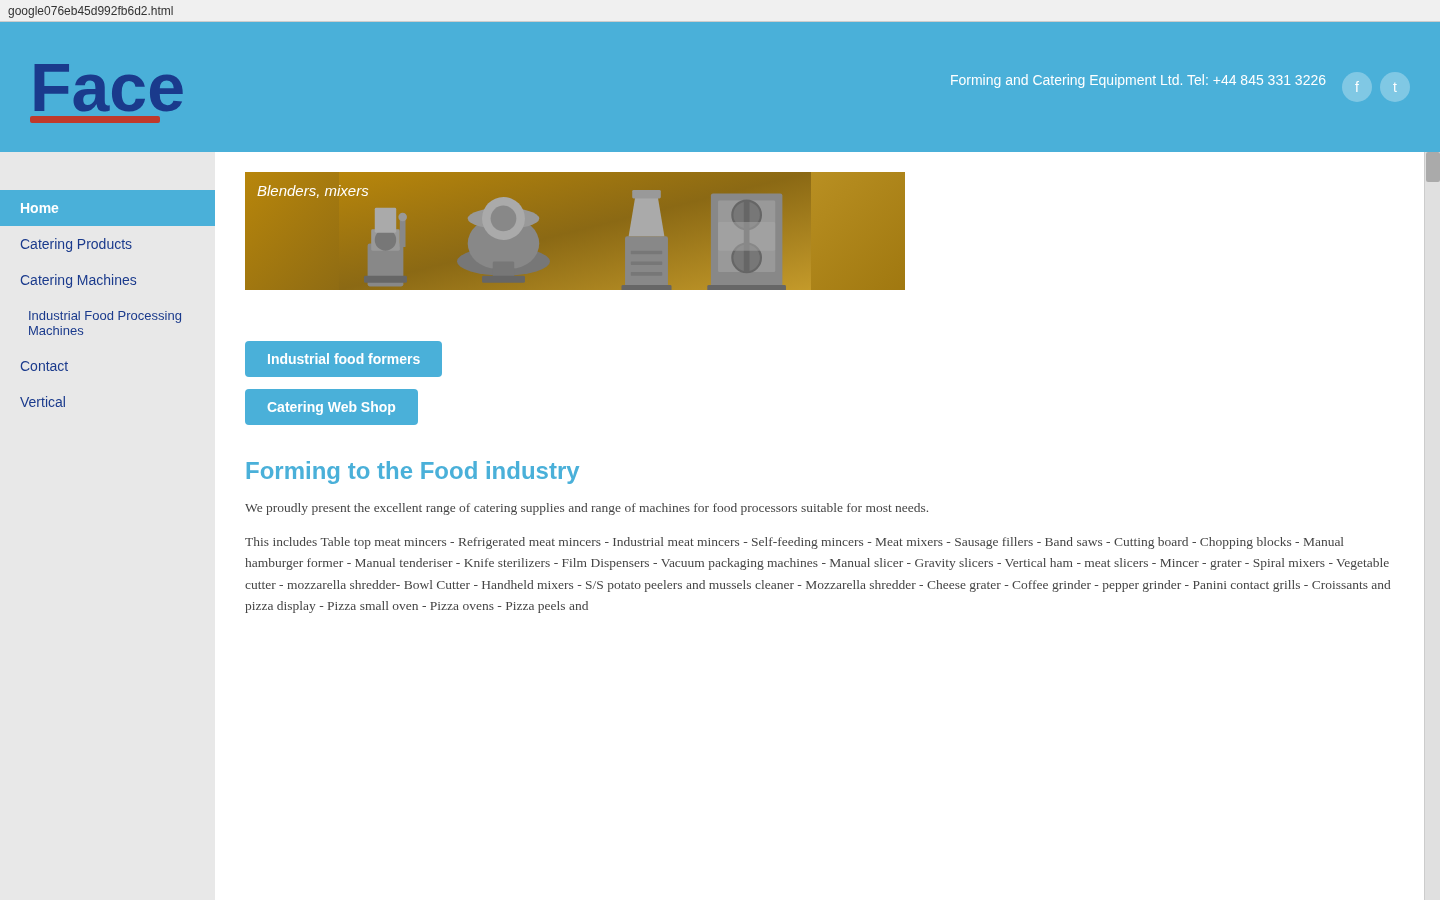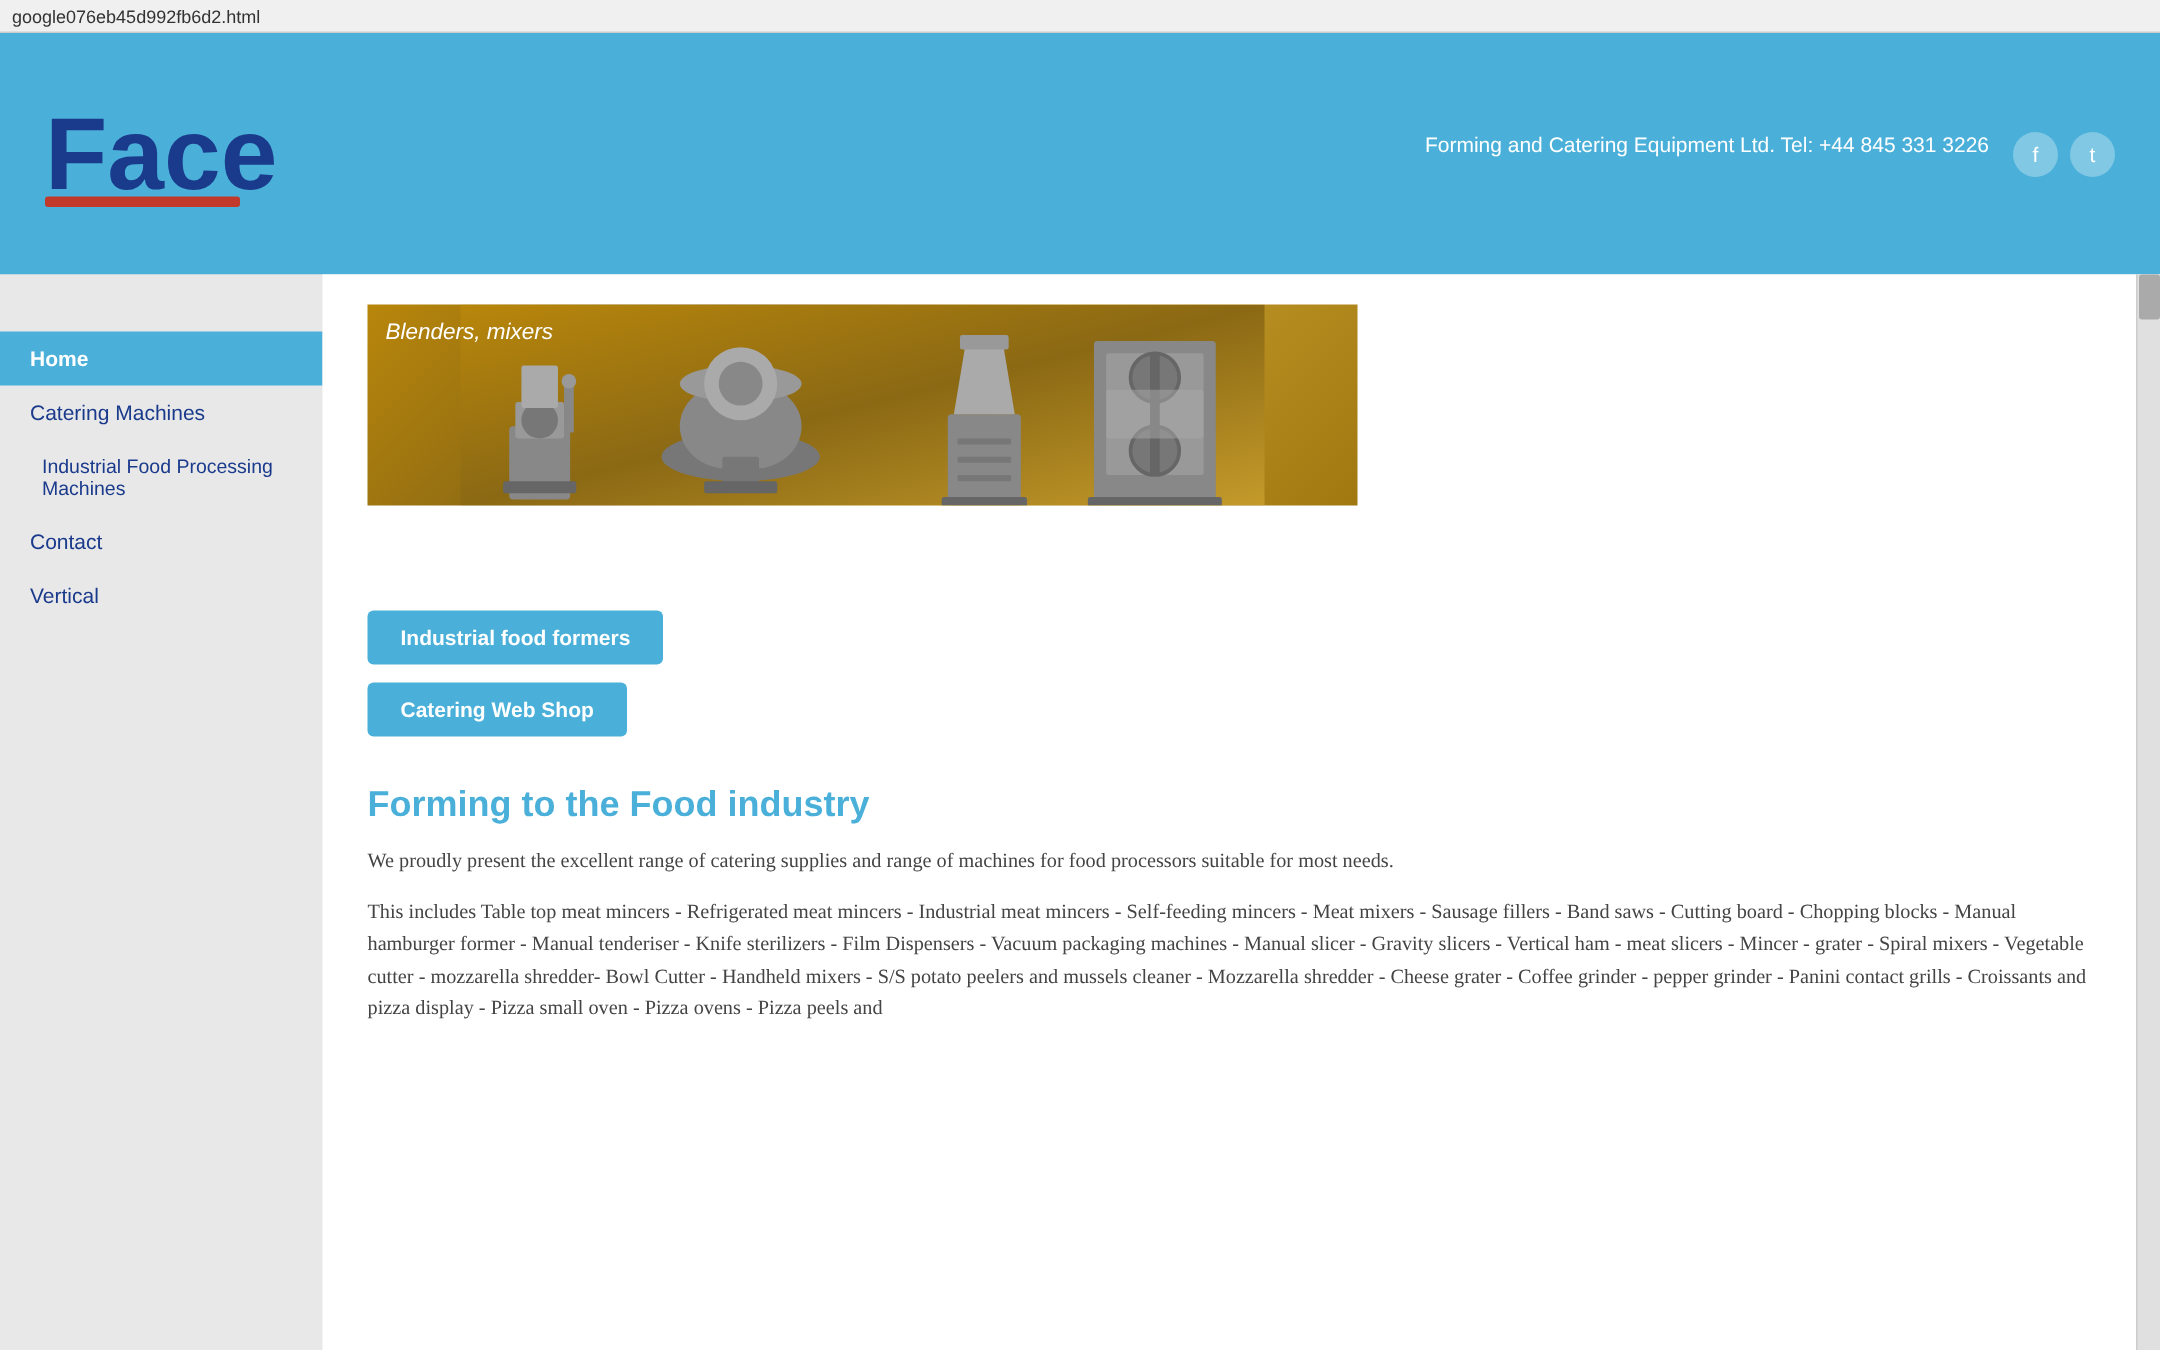--- a/index.html
+++ b/index.html
@@ -11,21 +11,21 @@
       border-bottom: 1px solid #ccc;
       padding: 4px 8px;
       font-size: 12px;
       color: #333;
       height: 22px;
     }
 
     
     .header {
       background: #4ab0d9;
-      height: 161px;
+      height: 130px;
       display: flex;
       align-items: center;
       justify-content: space-between;
       padding: 0 30px;
     }
     .logo-area {
       display: flex;
       align-items: center;
     }
     .header-right {
@@ -93,25 +93,25 @@
       flex: 1;
       background: white;
       padding: 20px 30px 40px 30px;
       min-height: 748px;
     }
 
     
     .hero-image {
       width: 100%;
       max-width: 660px;
-      height: 134px;
+      height: 118px;
       background: linear-gradient(135deg, #b8860b 0%, #8B6914 30%, #c49a2a 60%, #a07810 100%);
       position: relative;
       overflow: hidden;
-      margin-bottom: 40px;
+      margin-bottom: 21px;
     }
     .hero-label {
       position: absolute;
       top: 10px;
       left: 12px;
       color: white;
       font-size: 15px;
       font-style: italic;
     }
 
@@ -194,20 +194,23 @@
       </div>
     </div>
   </div>
 </div>
 
 <div class="main-layout">
 
   <div class="sidebar">
     <a class="nav-item active">
       <span>Home</span>
+    </a>
+    <a class="nav-item">
+      <span>Catering Products</span>
     </a>
     <a class="nav-item">
       <span>Catering Machines</span>
     </a>
     <a class="nav-item sub" style="font-size:13px;">
       <span>Industrial Food Processing Machines</span>
     </a>
     <a class="nav-item">
       <span>Contact</span>
     </a>

